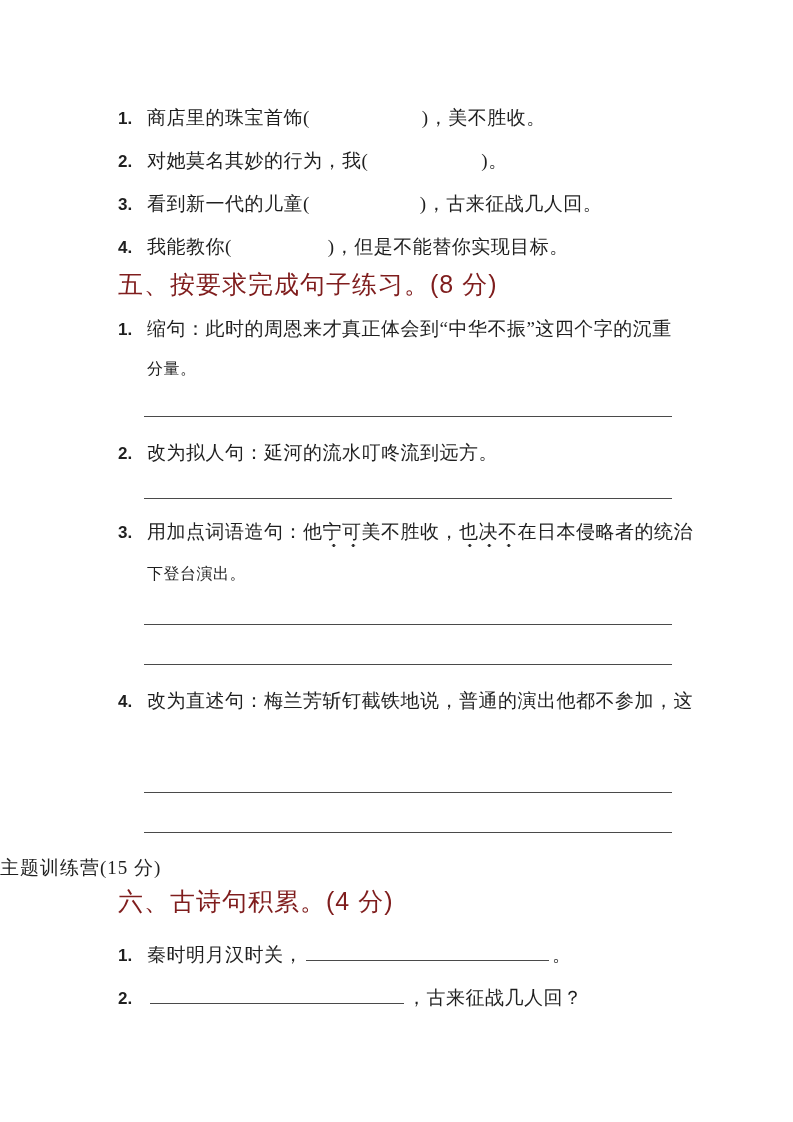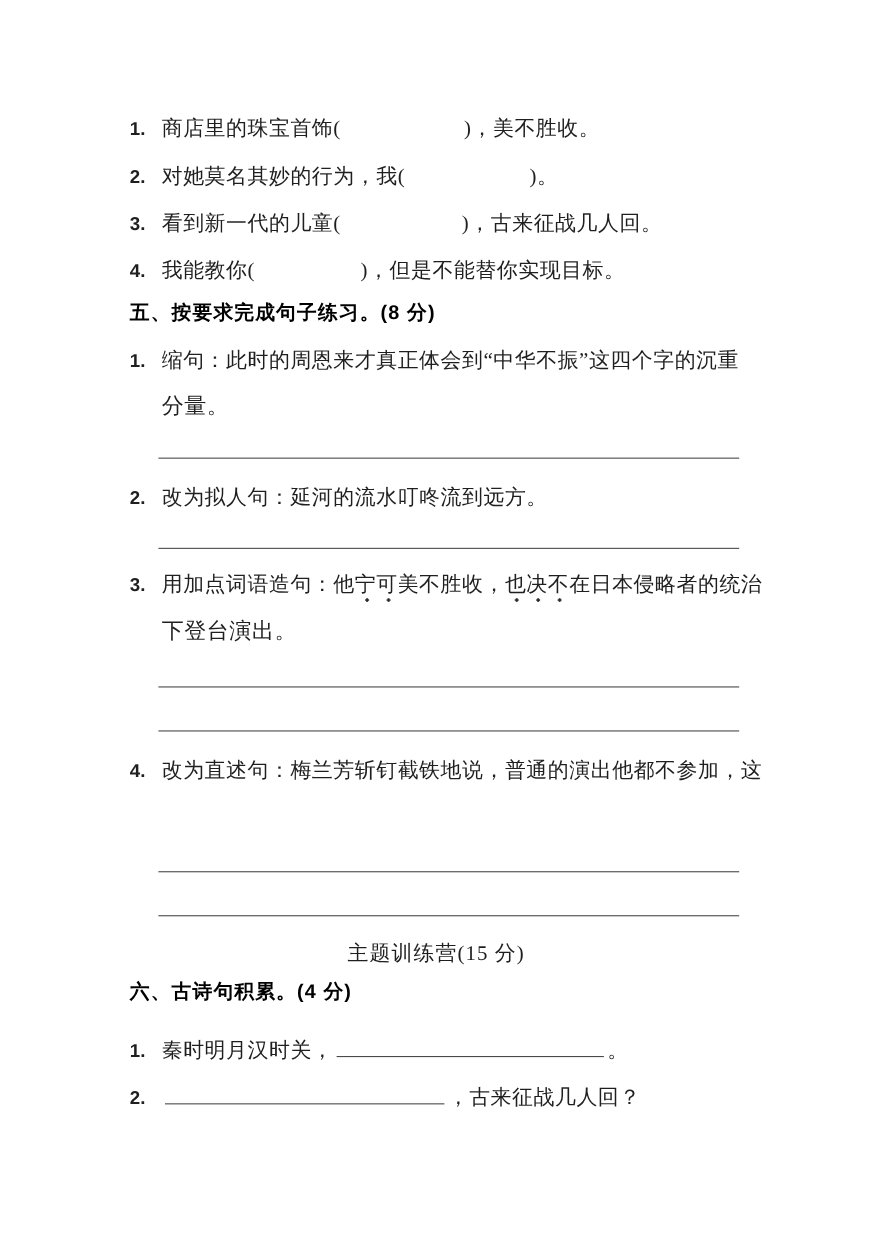--- a/index.html
+++ b/index.html
@@ -27,39 +27,38 @@
     font-family:"Liberation Sans","DejaVu Sans",sans-serif;
     font-weight:700;
     font-size:17px;
     letter-spacing:0;
     color:#1f1f1f;
   }
   .cont{
     position:absolute;
     left:147px;
     white-space:nowrap;
-    font-size:20px;
+    font-size:16px;
     line-height:26px;
     letter-spacing:0.5px;
   }
   .heading{
     position:absolute;
     left:118px;
     white-space:nowrap;
     font-family:"Liberation Sans","DejaVu Sans",sans-serif;
-    font-weight:700;
-    font-size:18px;
+    font-weight:400;
+    font-size:25px;
     line-height:27px;
     letter-spacing:1px;
-    color:#000000;
+    color:#7f1d1d;
   }
   .banner{
     position:absolute;
     left:0;right:0;
-    text-align:center;
     font-size:19px;
     line-height:26px;
     letter-spacing:1px;
   }
   
   .gap{display:inline-block;}
   
   .uline{
     position:absolute;
     left:144px;

